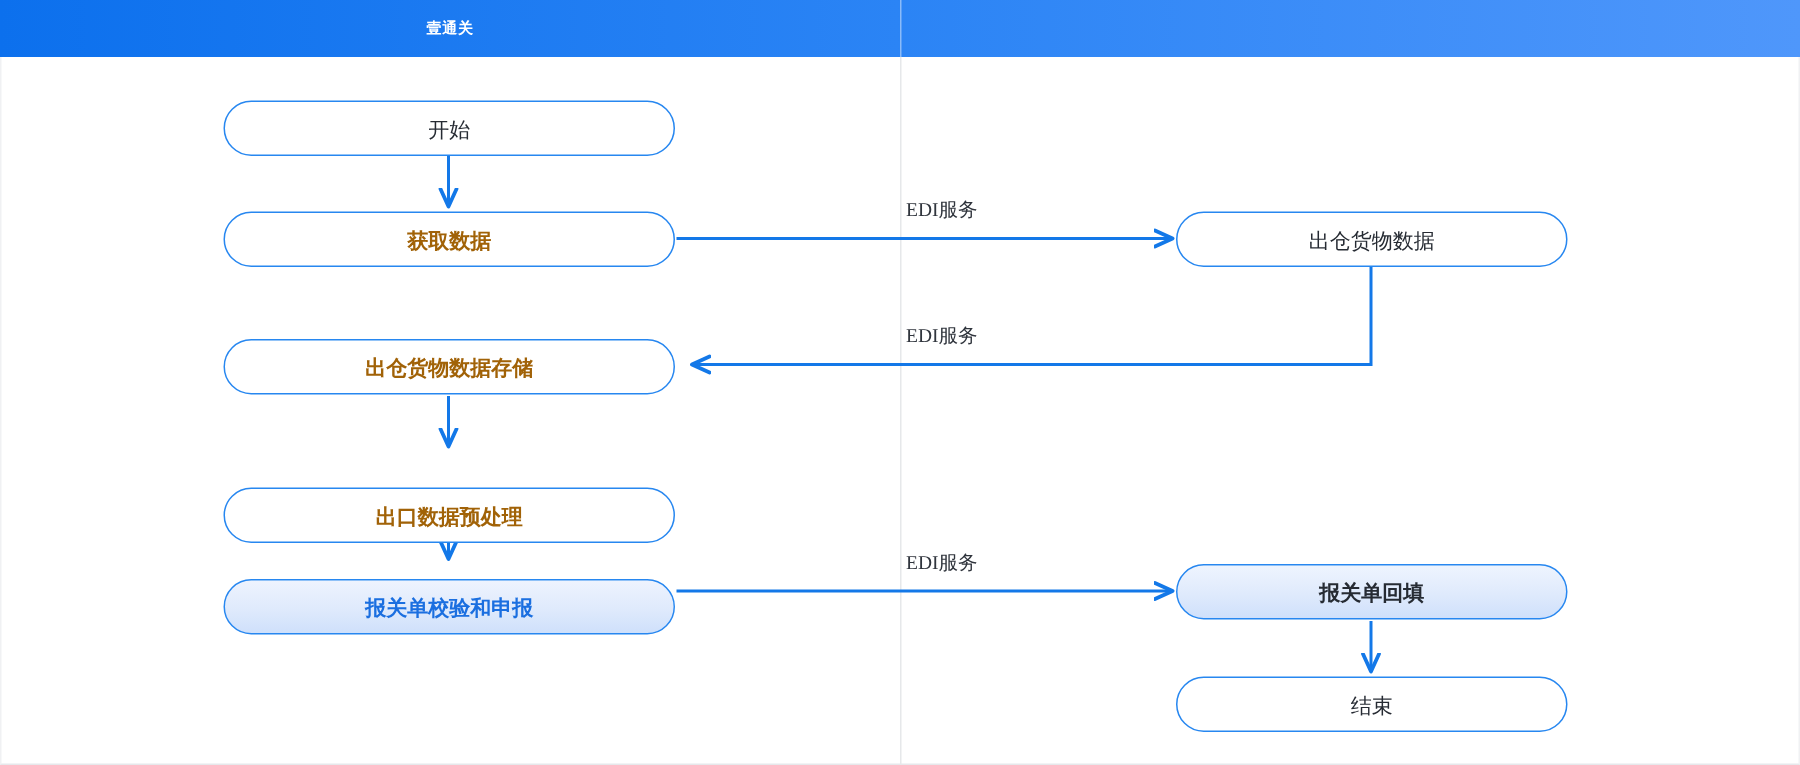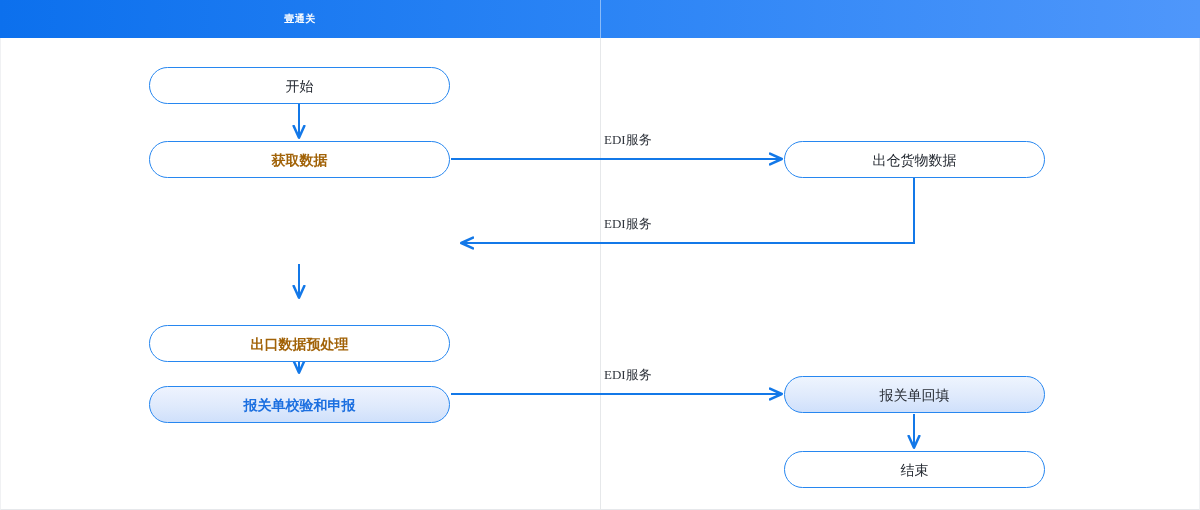--- a/index.html
+++ b/index.html
@@ -87,21 +87,21 @@
   .node.filled  {
     background: linear-gradient(to bottom, #eef3fe 0%, #dfeafc 55%, #cfe0fb 100%);
     color: #1b6fe0;
     font-weight: bold;
     border-color: #2787f0;
     margin-top: 10px;
   }
   .node.filled-dark {
     background: linear-gradient(to bottom, #eef4fe 0%, #dfeafc 55%, #cfe0fb 100%);
     color: #262b33;
-    font-weight: normal;
+    font-weight: bold;
     border-color: #2787f0;
   }
   
   .edge-label {
     position: absolute;
     font-size: 13px;
     color: #30353d;
     white-space: nowrap;
     line-height: 1;
     font-family: Liberation Serif, serif;
@@ -173,20 +173,23 @@
   <div class="edge-label" style="left:604px; top:368px;">EDI服务</div>
 
   <div class="node plain" style="left:149px; top:67px; width:301px; height:37px;">
     <span>开始</span>
   </div>
 
   <div class="node accent" style="left:149px; top:141px; width:301px; height:37px;">
     <span>获取数据</span>
   </div>
 
+  <div class="node accent" style="left:149px; top:226px; width:301px; height:37px;">
+    <span>出仓货物数据存储</span>
+  </div>
 
   <div class="node accent" style="left:149px; top:301px; width:301px; height:37px;margin-top:24px;">
     <span>出口数据预处理</span>
   </div>
 
   <div class="node filled" style="left:149px; top:376px; width:301px; height:37px;">
     <span>报关单校验和申报</span>
   </div>
 
   <div class="node plain" style="left:784px; top:141px; width:261px; height:37px;text-align:center;">

